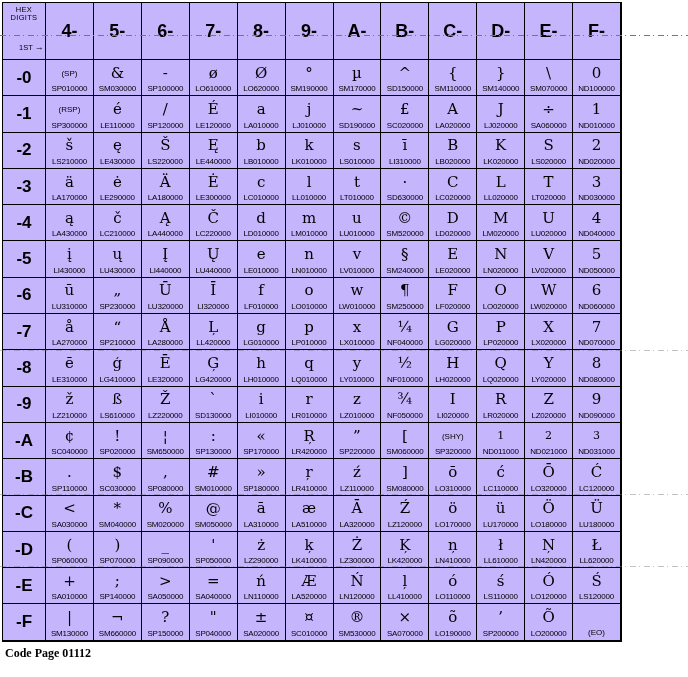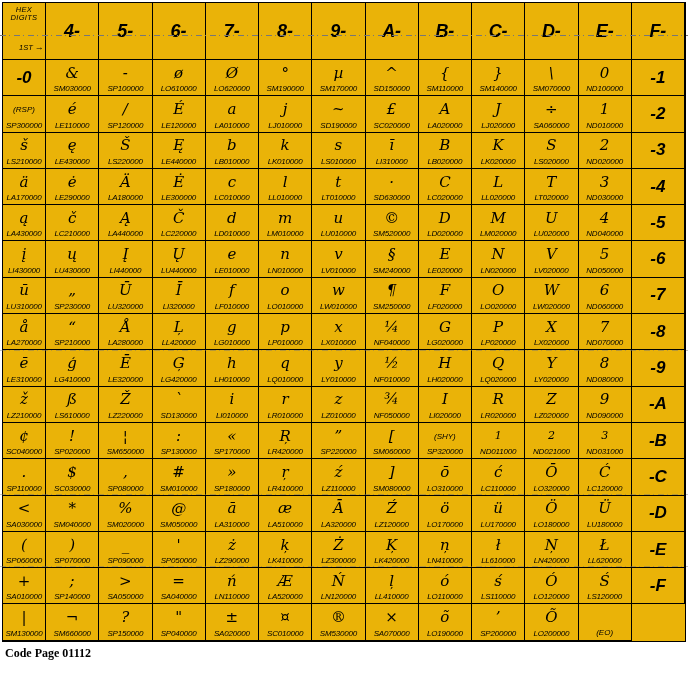--- a/index.html
+++ b/index.html
@@ -1,17 +1,17 @@
 <!DOCTYPE html>
 <html><head>
 <meta charset="utf-8">
 <style>
   html,body{margin:0;padding:0;background:#fff;}
   .page{position:relative;width:688px;height:677px;background:#fff;font-family:"Liberation Sans",sans-serif;color:#000;overflow:hidden;}
-  .table{position:absolute;left:2px;top:2px;width:684px;box-sizing:border-box;border:1px solid #000;display:grid;grid-template-columns:43px repeat(12,1fr);grid-template-rows:57px repeat(16,36.3px);background:#eab308;font-style:italic;}
+  .table{position:absolute;left:2px;top:2px;width:620px;box-sizing:border-box;border:1px solid #000;display:grid;grid-template-columns:43px repeat(12,1fr);grid-template-rows:57px repeat(16,36.3px);background:#c4b5fd;}
   .table>div{border-right:1px solid #000;border-bottom:1px solid #000;box-sizing:border-box;overflow:hidden;}
   .corner{position:relative;font-size:7.5px;line-height:8px;}
   .corner .hex{position:absolute;top:3px;left:0;width:100%;text-align:center;letter-spacing:.3px;}
   .corner .dir{position:absolute;left:16px;font-size:7.5px;white-space:nowrap;margin-top:12px;}
   .corner .dir .arrow{font-size:9px;}
   .first{top:28px;}
   .second{top:45px;}
   .colhead{display:flex;align-items:center;justify-content:center;font-weight:bold;font-size:18px;}
   .rowhead{display:flex;align-items:center;justify-content:center;font-weight:bold;font-size:17px;}
   .cell{display:flex;flex-direction:column;align-items:center;justify-content:flex-end;}
@@ -51,20 +51,24 @@
       <div class="colhead">8-</div>
       <div class="colhead">9-</div>
       <div class="colhead">A-</div>
       <div class="colhead">B-</div>
       <div class="colhead">C-</div>
       <div class="colhead">D-</div>
       <div class="colhead">E-</div>
       <div class="colhead">F-</div>
       <div class="rowhead">-0</div>
       <div class="cell">
+        <div class="glyph special">(SP)</div>
+        <div class="code">SP010000</div>
+      </div>
+      <div class="cell">
         <div class="glyph">&amp;</div>
         <div class="code">SM030000</div>
       </div>
       <div class="cell">
         <div class="glyph">-</div>
         <div class="code">SP100000</div>
       </div>
       <div class="cell">
         <div class="glyph">ø</div>
         <div class="code">LO610000</div>

